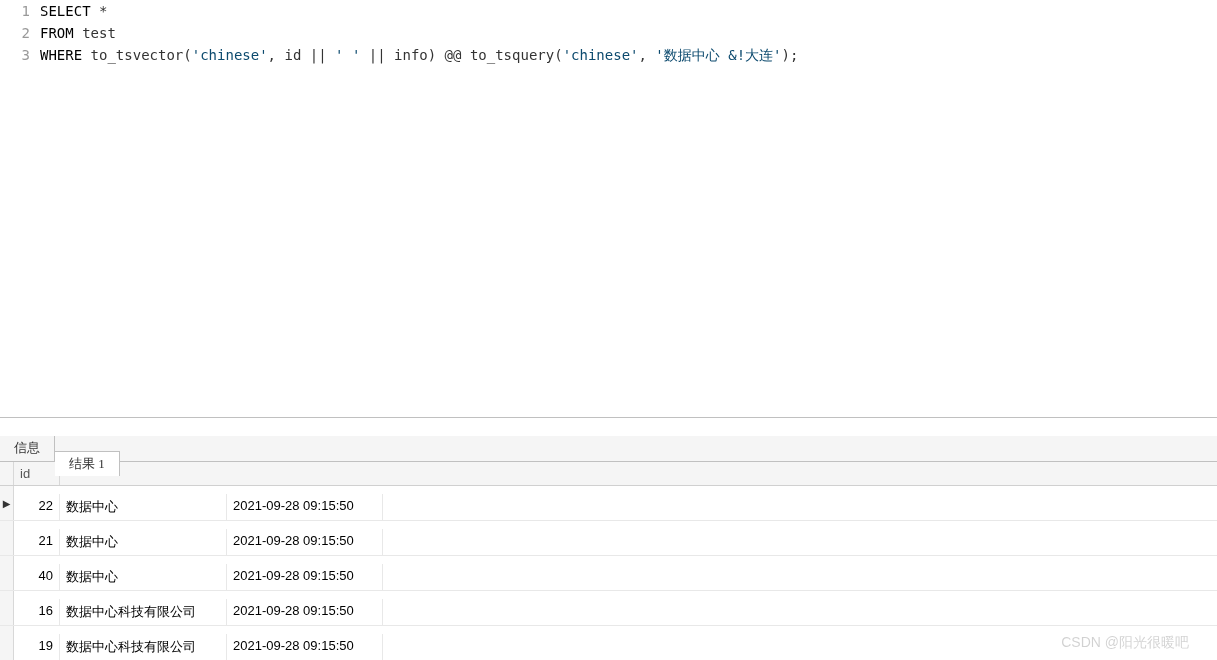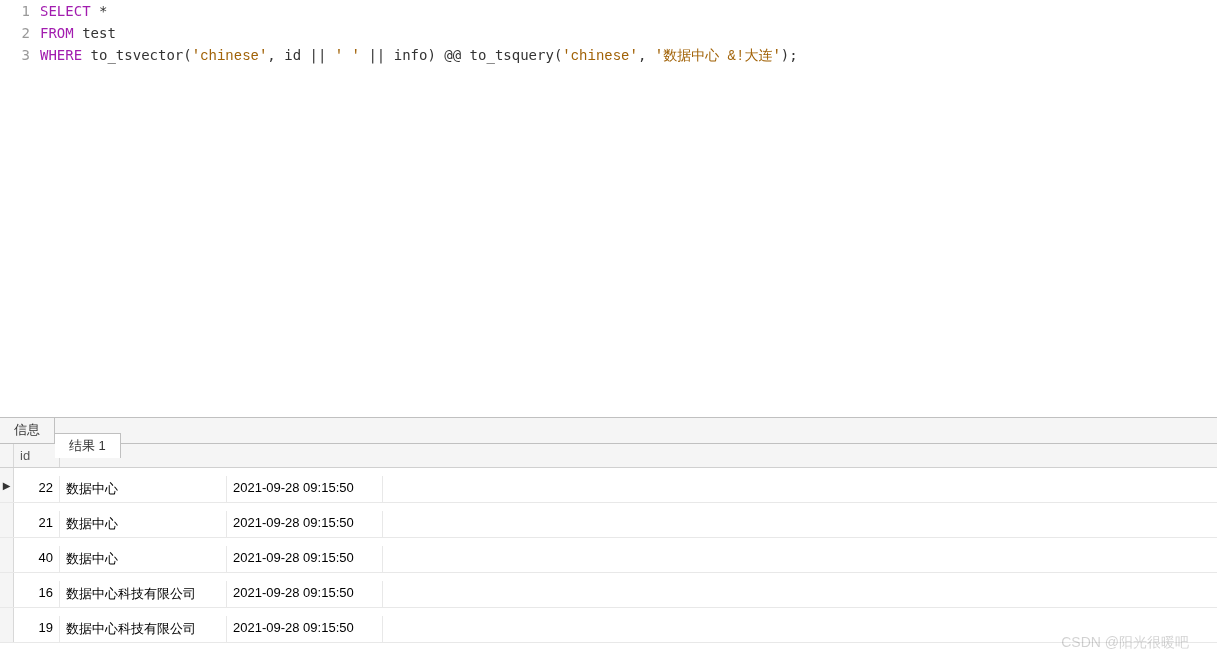--- a/index.html
+++ b/index.html
@@ -30,29 +30,30 @@
       color: #999;
       font-family: Consolas, monospace;
       user-select: none;
     }
     .code {
       flex: 1;
       white-space: pre;
       font-family: Consolas, monospace;
       color: #333;
     }
-    .kw { color: #a21caf; }
-    .str { color: #a16207; font-family: Liberation Mono, monospace; }
+    .kw { color: #000000; }
+    .str { color: #0c4a6e; }
     .tabs {
       display: flex;
       background: #f5f5f5;
       border-bottom: 1px solid #c0c0c0;
       height: 26px;
-      font-family: Liberation Sans, sans-serif;
+      font-family: Liberation Serif, serif;
       font-size: 13px;
+      margin-top: 18px;
     }
     .tab {
       padding: 3px 14px;
       border-right: 1px solid #c0c0c0;
       cursor: pointer;
       color: #333;
     }
     .tab.active {
       background: #fff;
       border-top: 1px solid #c0c0c0;

